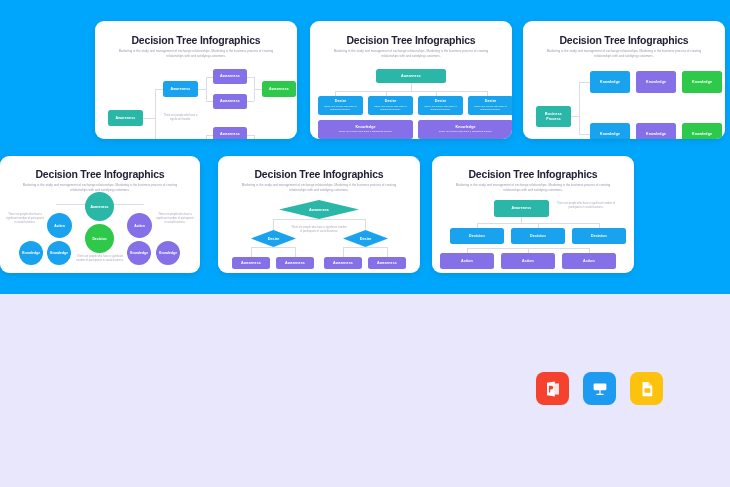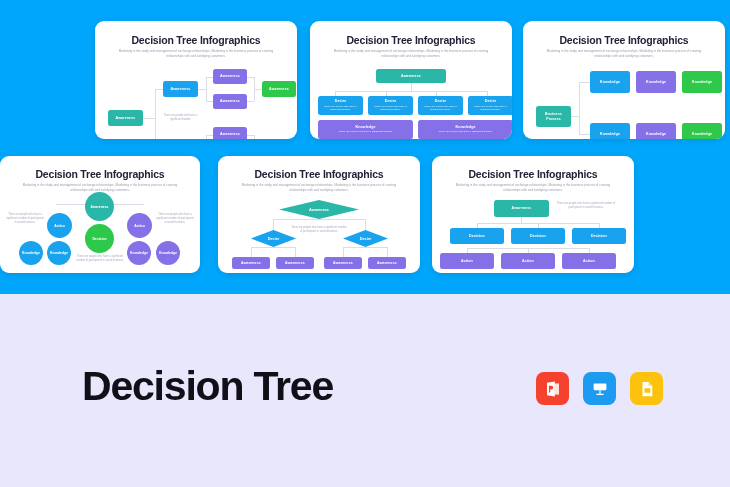--- a/index.html
+++ b/index.html
@@ -315,21 +315,20 @@
       <span class="lbl">Action</span>
     </div>
     <div class="node purple" style="left:69px;top:97px;width:54px;height:16px;">
       <span class="lbl">Action</span>
     </div>
     <div class="node purple" style="left:130px;top:97px;width:54px;height:16px;">
       <span class="lbl">Action</span>
     </div>
   </div>
 
-  <div class="big-title">Decision Tree</div>
 
   <div class="icon-row">
     <div class="app-icon ic-ppt">
       <svg width="18" height="18" viewBox="0 0 24 24" aria-hidden="true">
         <path d="M4 3.6 L14.5 2 V22 L4 20.4 Z" fill="#ffffff"></path>
         <rect x="14.5" y="4.6" width="5.5" height="14.8" fill="#ffffff" opacity=".85"></rect>
         <path d="M6.6 7.6 h3.2 a2.5 2.5 0 0 1 0 5 H8.3 V16.6 H6.6 Z" fill="#f4422e"></path>
       </svg>
     </div>
     <div class="app-icon ic-key">

